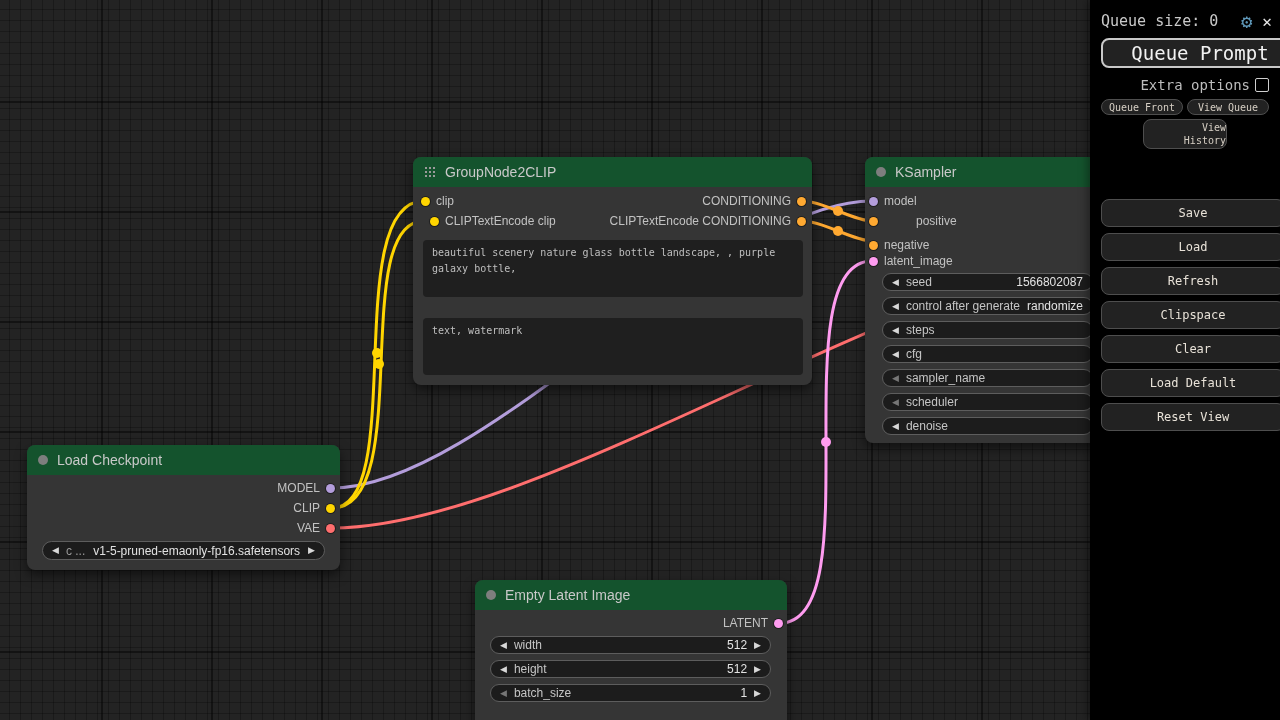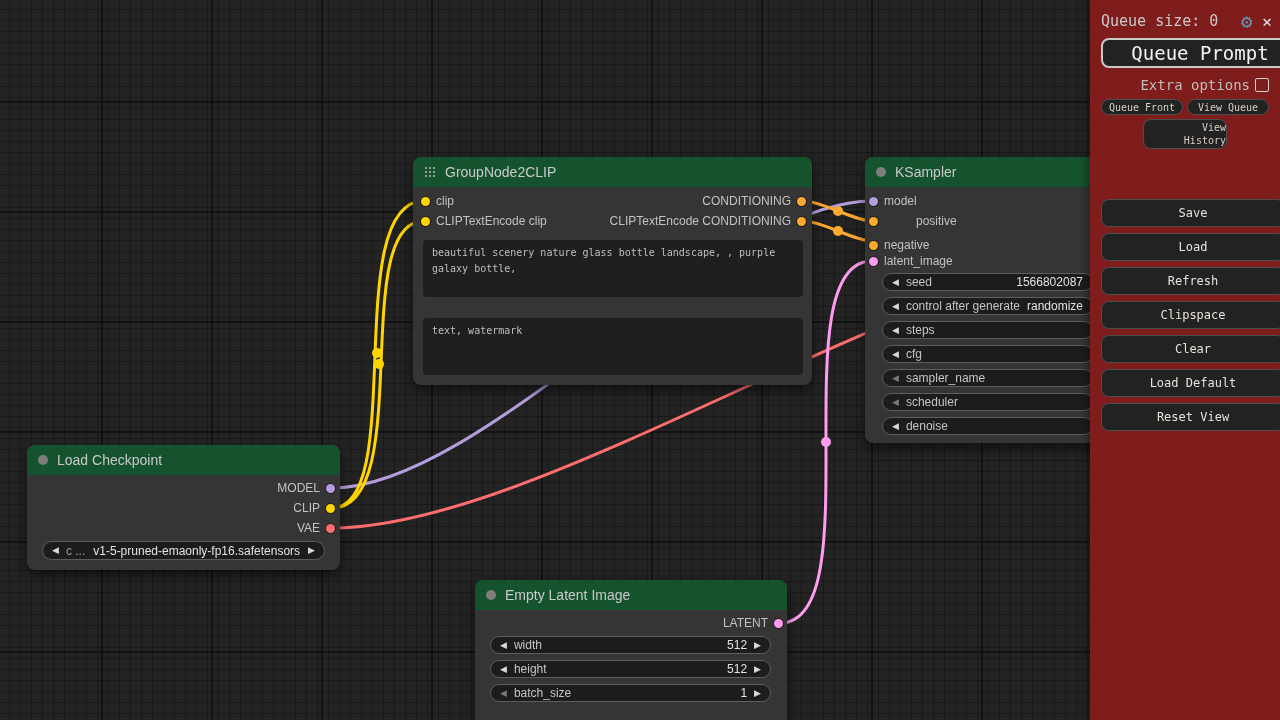--- a/index.html
+++ b/index.html
@@ -37,21 +37,21 @@
   .pill .val{margin-left:auto;color:#e2e2e2;}
   .pill .wlabel{overflow:hidden;text-overflow:clip;}
   .arrow{font-size:9px;color:#d8d8d8;line-height:1;flex:0 0 auto;cursor:pointer;}
   .arrow.dim{color:#767676;}
   .combo-label{color:#9a9a9a;}
   .combo-val{flex:1;text-align:center;color:#e2e2e2;overflow:hidden;}
   .ta{position:absolute;background:#1f1f1f;border-radius:4px;color:#bfbfbf;
       font-family:"DejaVu Sans Mono",monospace;font-size:10px;line-height:1.55;
       padding:5px 9px;box-sizing:border-box;white-space:pre-wrap;overflow:hidden;}
   
-  #sidebar{position:absolute;left:1090px;top:0;width:190px;height:720px;background:#7f1d1d;
+  #sidebar{position:absolute;left:1090px;top:0;width:190px;height:720px;background:#000000;
       z-index:10;font-family:"DejaVu Sans Mono",monospace;box-shadow:-3px 0 8px rgba(0,0,0,.35);}
   .sb-row1{position:absolute;left:11px;right:8px;top:10px;height:22px;display:flex;
       align-items:center;color:#c9c9c9;font-size:15px;}
   .gear{margin-left:auto;color:#5e97b8;font-size:19px;cursor:pointer;}
   .close-x{margin-left:10px;color:#e8e8e8;font-size:16px;font-weight:bold;cursor:pointer;}
   .btn{position:absolute;background:#222222;border:1px solid #4e4e4e;border-radius:8px;
       color:#e8e2d8;display:flex;align-items:center;justify-content:center;
       font-family:"DejaVu Sans Mono",monospace;cursor:pointer;box-sizing:border-box;}
   #queue-prompt{left:11px;top:38px;width:198px;height:30px;font-size:19px;
       border:2px solid #c9c9c9;color:#f2f2f2;}
@@ -90,21 +90,21 @@
 
 <div class="node" style="left:413px;top:157px;width:399px;height:228px;">
   <div class="node-title">
     <span class="grid-icon"></span>
     <span>GroupNode2CLIP</span>
   </div>
   <div class="slot in" style="left:8px;top:34px;">
     <span class="dot" style="background: rgb(255, 213, 0);"></span>
     <span>clip</span>
   </div>
-  <div class="slot in" style="left:8px;top:54px;">
+  <div class="slot in" style="left:17px;top:54px;">
     <span class="dot" style="background: rgb(255, 213, 0);"></span>
     <span>CLIPTextEncode clip</span>
   </div>
   <div class="slot out" style="right:6px;top:34px;">
     <span class="dot" style="background: rgb(255, 169, 49);"></span>
     <span>CONDITIONING</span>
   </div>
   <div class="slot out" style="right:6px;top:54px;">
     <span class="dot" style="background: rgb(255, 169, 49);"></span>
     <span>CLIPTextEncode CONDITIONING</span>

